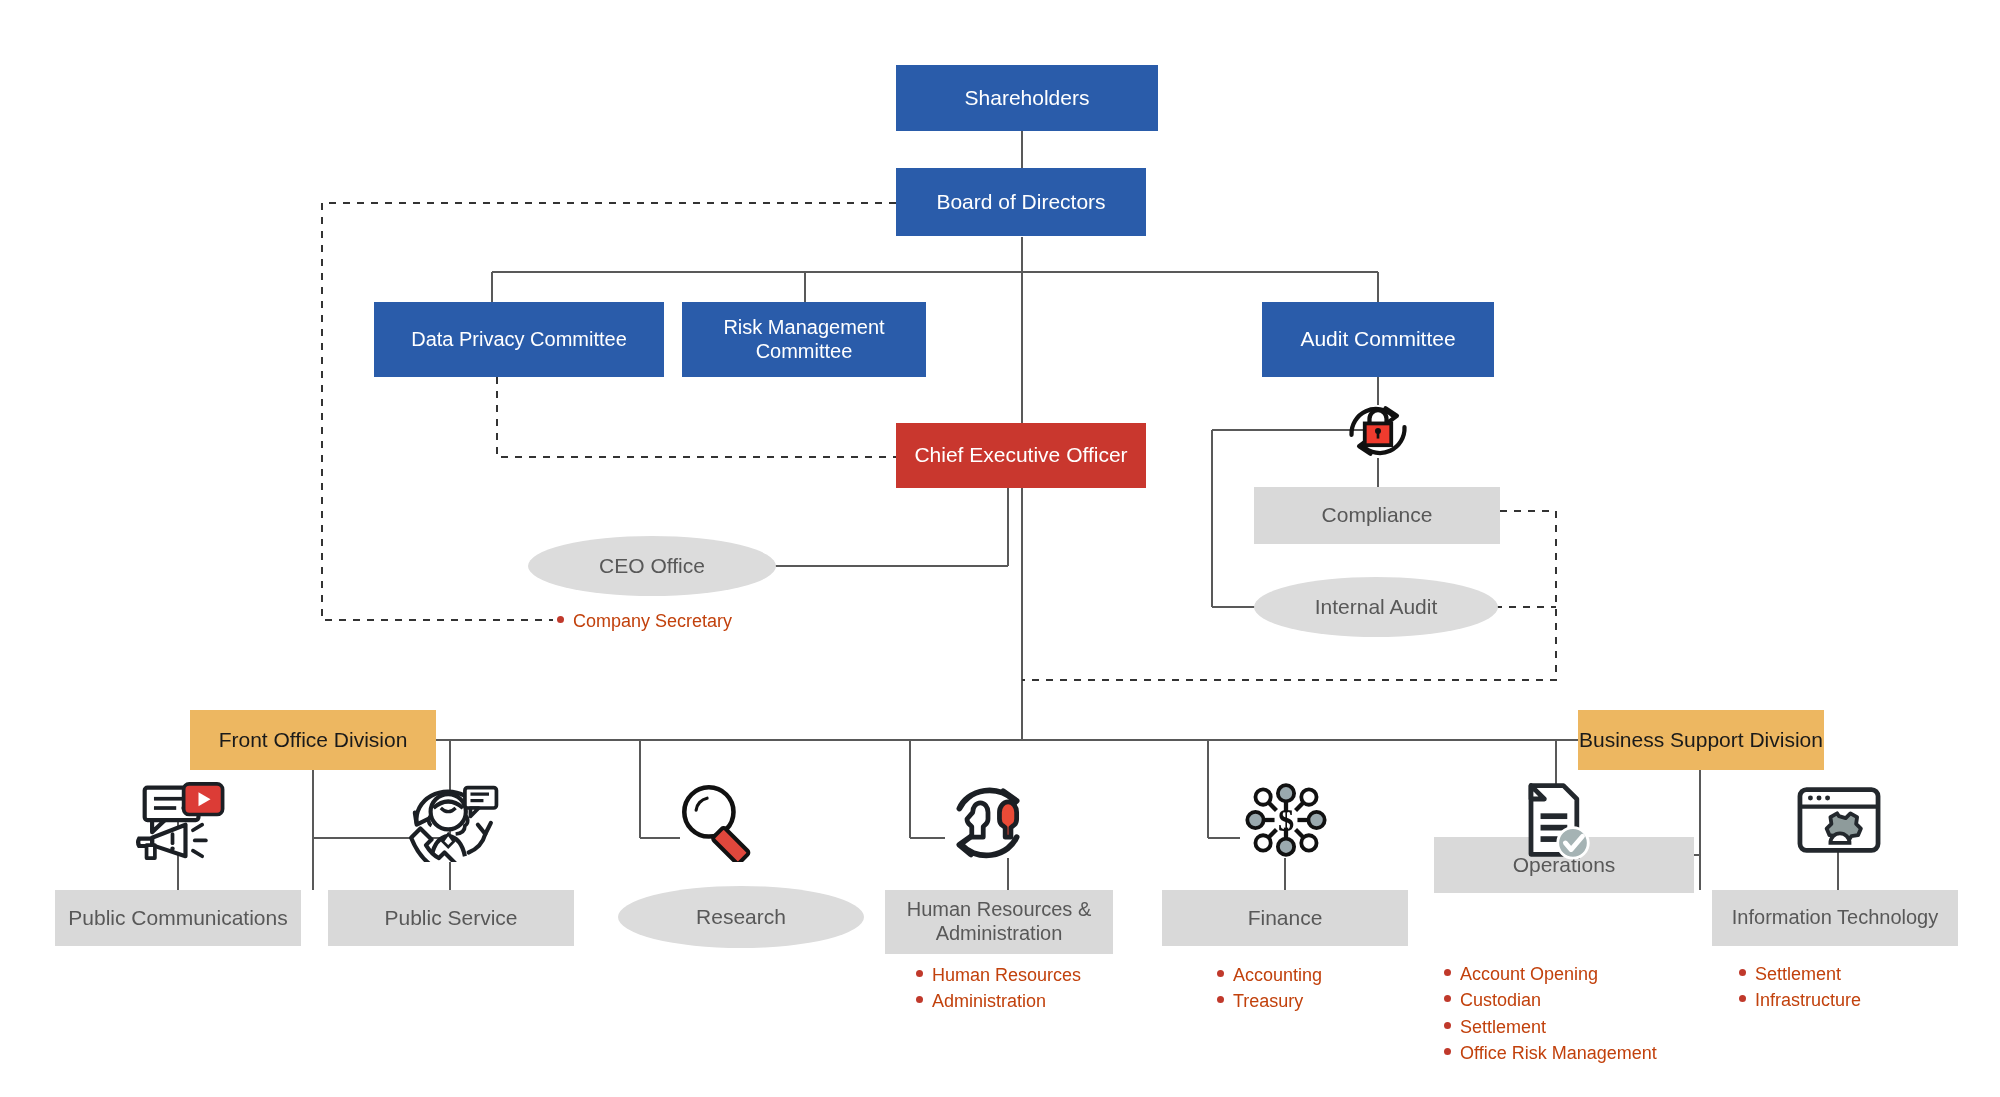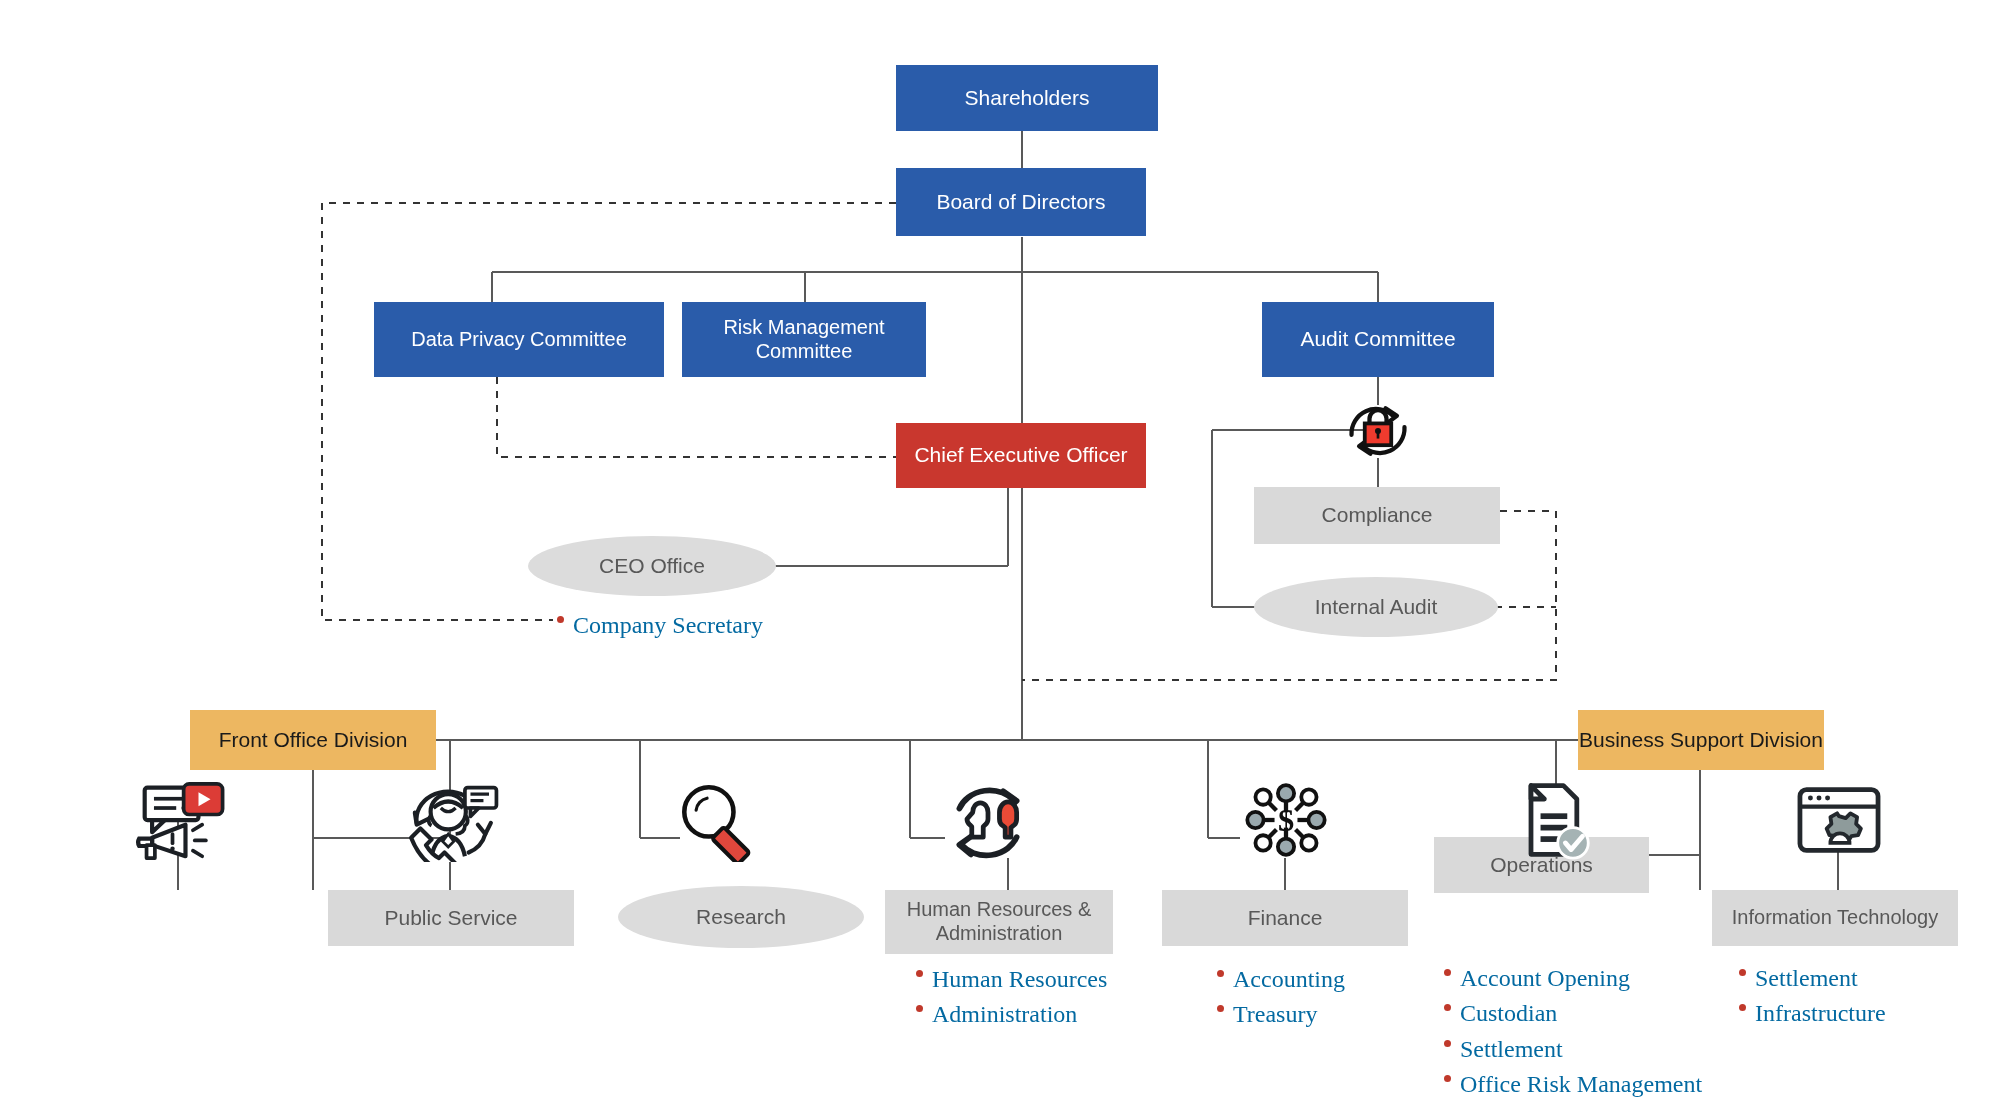--- a/index.html
+++ b/index.html
@@ -7,21 +7,21 @@
   #canvas{position:relative;width:2000px;height:1097px;background:#fff;overflow:hidden;}
   svg.lines{position:absolute;left:0;top:0;width:2000px;height:1097px;pointer-events:none;}
 
   .node{position:absolute;box-sizing:border-box;display:flex;align-items:center;justify-content:center;text-align:center;line-height:1.18;}
   .blue{background:#2a5caa;color:#ffffff;font-size:21px;}
   .red{background:#c9372e;color:#ffffff;font-size:21px;}
   .grey{background:#d9d9d9;color:#585858;font-size:21px;}
   .gold{background:#edb761;color:#1a1a1a;font-size:21px;}
   .ellipse{background:#dcdcdc;color:#585858;font-size:21px;border-radius:50%;}
 
-  .bullets{position:absolute;font-size:24px;color:#0369a1;line-height:1.47;font-family:Liberation Serif, serif;}
+  .bullets{position:absolute;font-size:18px;color:#c2410c;line-height:1.47;}
   .bullets .li{white-space:nowrap;position:relative;padding-left:20px;}
   .bullets .li::before{content:"";position:absolute;left:4px;top:8px;width:7px;height:7px;border-radius:50%;background:#c0392b;}
 
   .icon{position:absolute;}
   .lbl{pointer-events:none;}
 </style>
 </head>
 <body>
 
 <div id="canvas">
@@ -120,39 +120,42 @@
   </div>
 
   <div class="node gold" style="left:190px;top:710px;width:246px;height:60px;">
     <span class="lbl">Front Office Division</span>
   </div>
 
   <div class="node gold" style="left:1578px;top:710px;width:246px;height:60px;">
     <span class="lbl">Business Support Division</span>
   </div>
 
+  <div class="node grey" style="left:55px;top:890px;width:246px;height:56px;">
+    <span class="lbl">Public Communications</span>
+  </div>
 
   <div class="node grey" style="left:328px;top:890px;width:246px;height:56px;">
     <span class="lbl">Public Service</span>
   </div>
 
   <div class="node ellipse" style="left:618px;top:886px;width:246px;height:62px;">
     <span class="lbl">Research</span>
   </div>
 
   <div class="node grey" style="left:885px;top:890px;width:228px;height:64px;flex-direction:column;font-size:20px;">
     <span class="lbl">Human Resources &amp;</span>
     <span class="lbl">Administration</span>
   </div>
 
   <div class="node grey" style="left:1162px;top:890px;width:246px;height:56px;">
     <span class="lbl">Finance</span>
   </div>
 
-  <div class="node grey" style="left:1434px;top:837px;width:215px;height:56px;">
+  <div class="node grey" style="left:1434px;top:837px;width:260px;height:56px;">
     <span class="lbl">Operations</span>
   </div>
 
   <div class="node grey" style="left:1712px;top:890px;width:246px;height:56px;font-size:20px;">
     <span class="lbl">Information Technology</span>
   </div>
 
   <div class="bullets" style="left:553px;top:608px;">
     <div class="li">Company Secretary</div>
   </div>

